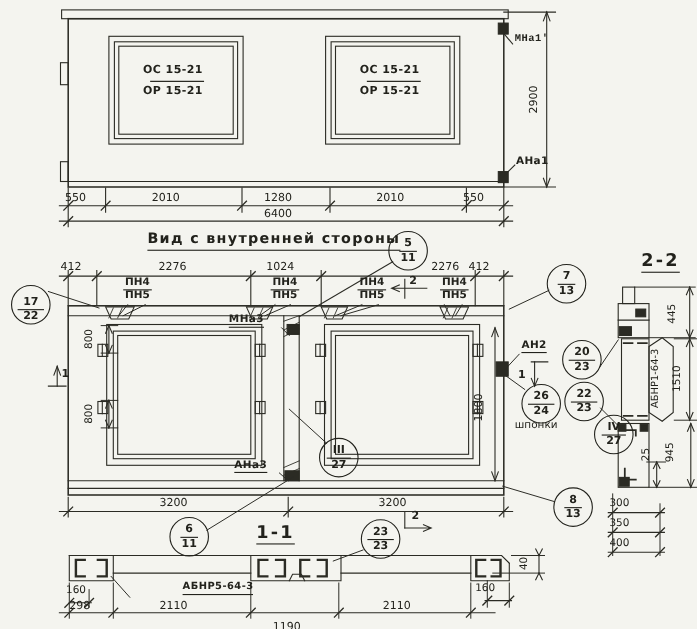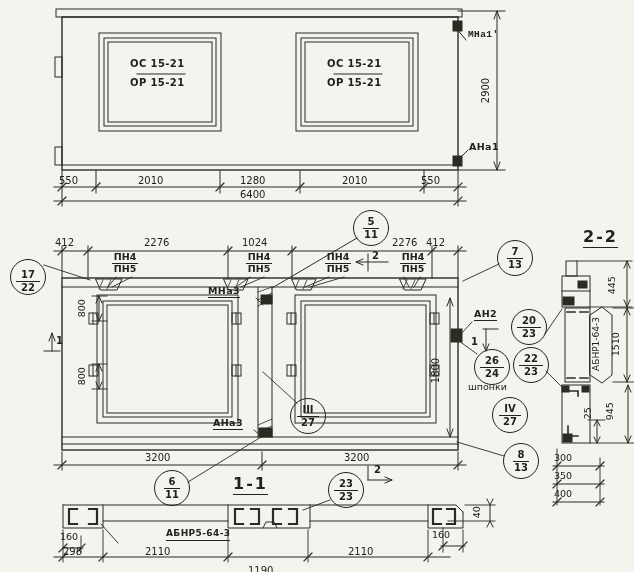--- a/index.html
+++ b/index.html
@@ -204,20 +204,21 @@
 <span class="t c" style="left:59px;top:175px;width:40px;">550</span>
 <span class="t c" style="left:138px;top:175px;width:40px;">2010</span>
 <span class="t c" style="left:240px;top:175px;width:40px;">1280</span>
 <span class="t c" style="left:342px;top:175px;width:40px;">2010</span>
 <span class="t c" style="left:421px;top:175px;width:40px;">550</span>
 <span class="t c" style="left:240px;top:189px;width:40px;">6400</span>
 <span class="t rot" style="left:473px;top:85px;">2900</span>
 <span class="t b sm" style="left:468px;top:30px;font-family:Liberation Mono, monospace;">МНа1'</span>
 <span class="t b sm" style="left:469px;top:142px;">АНа1</span>
 
+<span class="t title" style="left:134px;top:211px;">Вид с внутренней стороны</span>
 
 <span class="t c" style="left:55px;top:237px;width:40px;">412</span>
 <span class="t c" style="left:144px;top:237px;width:40px;">2276</span>
 <span class="t c" style="left:242px;top:237px;width:40px;">1024</span>
 <span class="t c" style="left:392px;top:237px;width:40px;">2276</span>
 <span class="t c" style="left:426px;top:237px;width:40px;">412</span>
 
 <div class="pn" style="left:107px;top:252px;">
   <span class="pt">ПН4</span>
   <span class="pb">ПН5</span>
@@ -267,21 +268,21 @@
       <span>23</span>
     </div>
 <div class="co" style="left:474px;top:349px;">
       <span class="n">26</span>
       <span>24</span>
     </div>
 <div class="co" style="left:513px;top:347px;">
       <span class="n">22</span>
       <span>23</span>
     </div>
-<div class="co" style="left:492px;top:377px;margin-top:20px;">
+<div class="co" style="left:540px;top:377px;">
       <span class="n">IV</span>
       <span>27</span>
     </div>
 <div class="co" style="left:290px;top:398px;">
       <span class="n">III</span>
       <span>27</span>
     </div>
 <div class="co" style="left:154px;top:470px;">
       <span class="n">6</span>
       <span>11</span>

